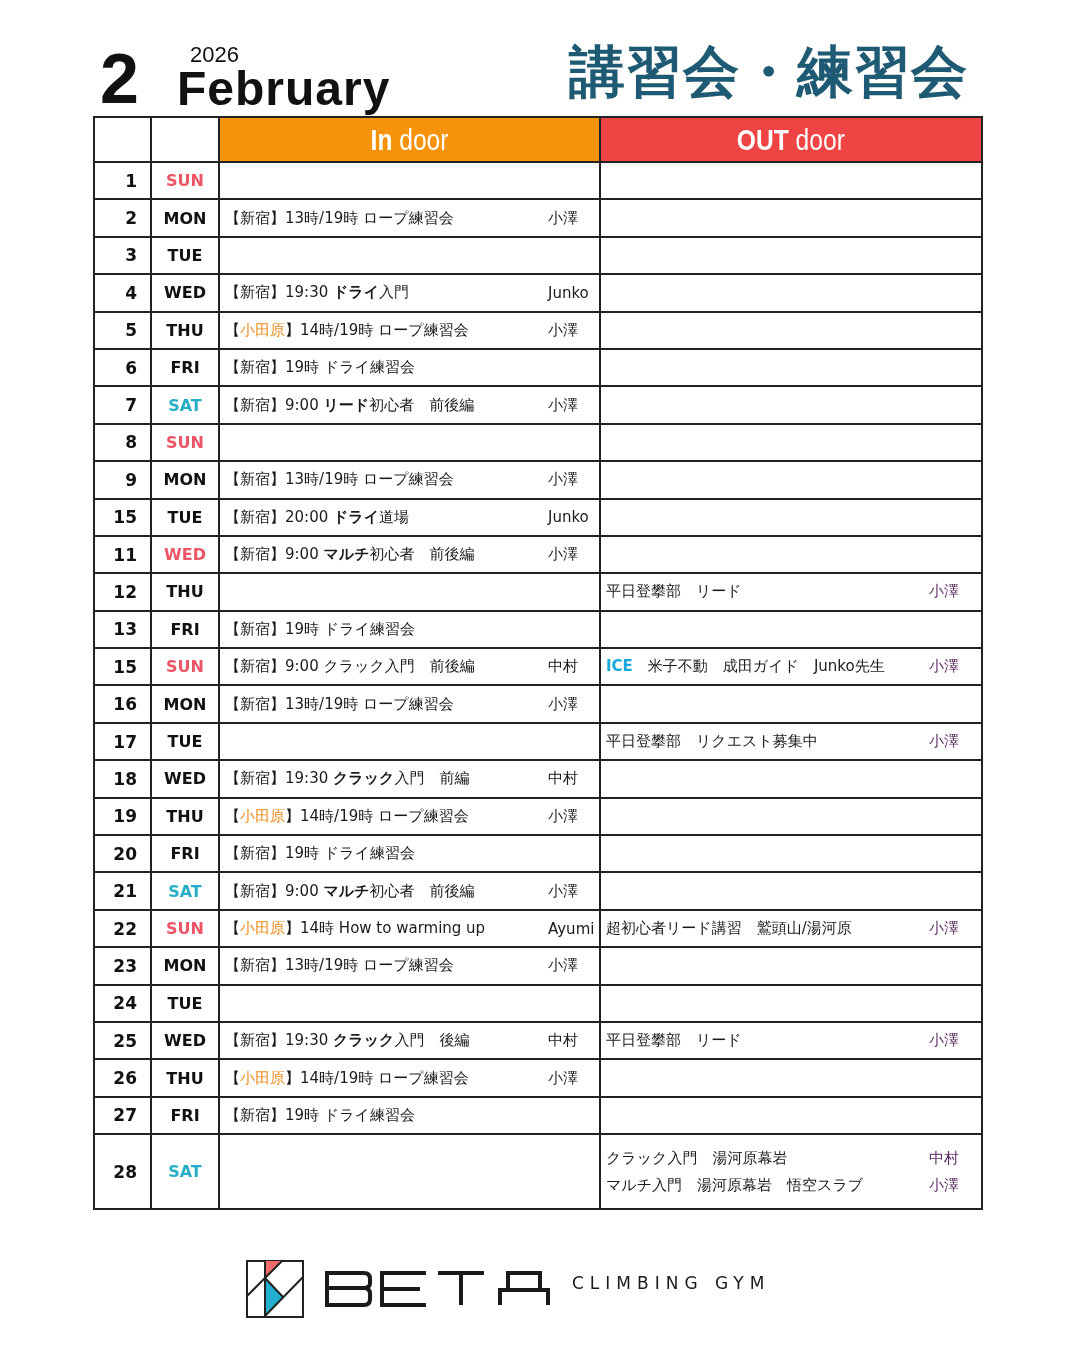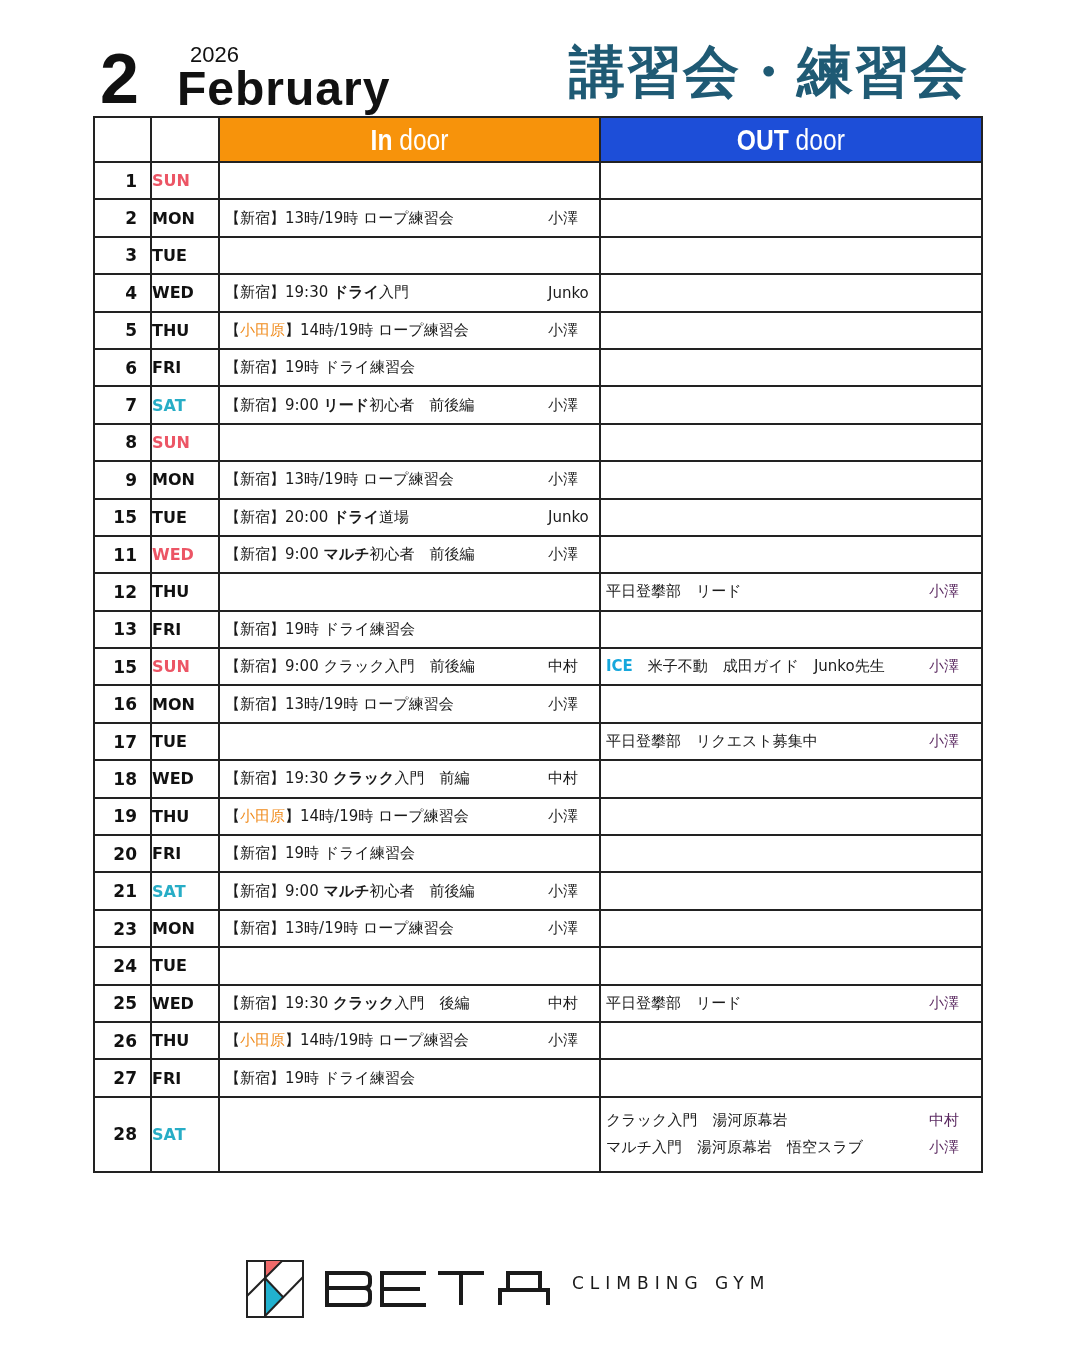--- a/index.html
+++ b/index.html
@@ -14,28 +14,28 @@
   table.sched { position: absolute; left: 93px; top: 116px; width: 888px; border-collapse: collapse; table-layout: fixed; }
   table.sched td, table.sched th { border: 2px solid #222; }
   col.c-day { width: 57px; }
   col.c-dow { width: 68px; }
   col.c-in { width: 381px; }
   col.c-out { width: 382px; }
 
   .hdr-row th { height: 45px; font-weight: normal; }
   .hdr-blank { background: #fff; }
   .hdr-in { background: #f7930b; color: #fff; }
-  .hdr-out { background: #1d4ed8; color: #fff; }
+  .hdr-out { background: #ef4444; color: #fff; }
   .hdr-label { font-family: "Liberation Sans", sans-serif; font-size: 30px; line-height: 40px; display: inline-block; transform: scaleX(0.82); }
   .hdr-label .big { font-weight: bold; }
 
   tr.row td { height: 37.4px; }
   tr.row.tall td { height: 75px; }
   td.day { text-align: right; padding-right: 13px; font-weight: bold; font-size: 17px; color: #111; }
-  td.dow { font-weight: bold; font-size: 16px; color: #111; }
+  td.dow { text-align: center; font-weight: bold; font-size: 16px; color: #111; }
   td.dow.sun, td.dow.hol { color: #ec5565; }
   td.dow.sat { color: #27adc6; }
 
   td.ev { padding: 0 0 0 5px; font-size: 15px; color: #1a1a1a; position: relative; white-space: nowrap; }
   .ev-line { display: flex; align-items: center; height: 27px; position: relative; }
   .ev-text { flex: 0 0 auto; }
   .ev-text b { font-weight: bold; }
   .loc-odawara { color: #f08a1a; }
   .inst-in { position: absolute; left: 323px; color: #1a1a1a; }
   .inst-out { position: absolute; left: 323px; color: #5b2a61; }
@@ -275,20 +275,36 @@
         <td class="dow sat">SAT</td>
         <td class="ev">
           <div class="ev-line">
             <span class="ev-text"><span>【</span><span>新宿</span><span>】</span><span>9:00 </span><b>マルチ</b><span>初心者　前後編</span></span>
             <span class="inst-in">小澤</span>
           </div>
         </td>
         <td class="ev"></td>
       </tr>
       <tr class="row">
+        <td class="day">22</td>
+        <td class="dow sun">SUN</td>
+        <td class="ev">
+          <div class="ev-line">
+            <span class="ev-text"><span>【</span><span class="loc-odawara">小田原</span><span>】</span><span>14時 How to warming up</span></span>
+            <span class="inst-in">Ayumi</span>
+          </div>
+        </td>
+        <td class="ev">
+          <div class="ev-line">
+            <span class="ev-text"><span>超初心者リード講習　鷲頭山/湯河原</span></span>
+            <span class="inst-out">小澤</span>
+          </div>
+        </td>
+      </tr>
+      <tr class="row">
         <td class="day">23</td>
         <td class="dow">MON</td>
         <td class="ev">
           <div class="ev-line">
             <span class="ev-text"><span>【</span><span>新宿</span><span>】</span><span>13時/19時 ロープ練習会</span></span>
             <span class="inst-in">小澤</span>
           </div>
         </td>
         <td class="ev"></td>
       </tr>

